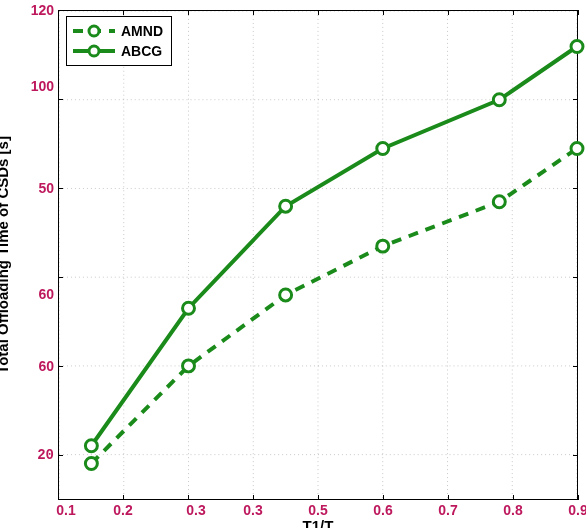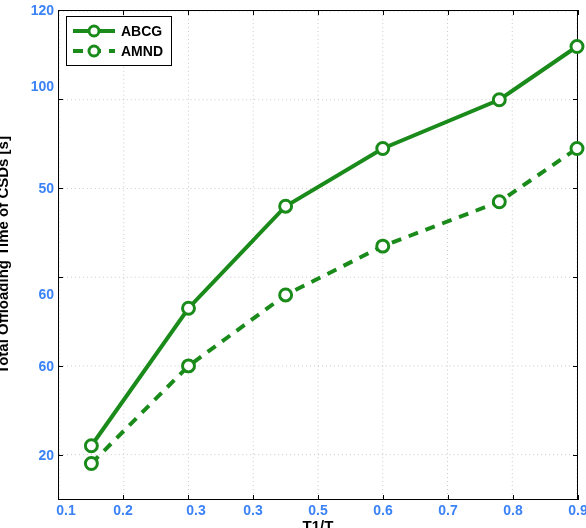--- a/index.html
+++ b/index.html
@@ -28,21 +28,21 @@
   .grid line.grid-line {
     stroke: #000;
     stroke-width: 1;
     stroke-opacity: 0.22;
     stroke-dasharray: 1 3;
   }
   .tick {
     position: absolute;
     font-size: 14px;
     font-weight: bold;
-    color: #3b82f6;
+    color: #be185d;
   }
   .ytick {
     right: 532px; 
     text-align: right;
     width: 40px;
     transform: translateY(-50%);
   }
   .xtick {
     top: 502px;
     transform: translateX(-50%);
@@ -159,21 +159,21 @@
           <circle cx="130.00" cy="356.36" r="6" class="marker"></circle>
           <circle cx="227.50" cy="285.09" r="6" class="marker"></circle>
           <circle cx="325.00" cy="236.09" r="6" class="marker"></circle>
           <circle cx="442.00" cy="191.55" r="6" class="marker"></circle>
           <circle cx="520.00" cy="138.09" r="6" class="marker"></circle>
         </g>
     </svg>
   </div>
 
   <div id="yticks">
-      <div class="tick ytick" style="top: 455.455px;">20</div>
+      <div class="tick ytick" style="top: 455.455px; font-family: Liberation Mono, monospace;">20</div>
       <div class="tickmark" style="left: 58px; top: 455.455px; width: 5px; height: 1px;"></div>
       <div class="tickmark" style="left: 573px; top: 455.455px; width: 5px; height: 1px;"></div>
       <div class="tick ytick" style="top: 366.364px;">60</div>
       <div class="tickmark" style="left: 58px; top: 366.364px; width: 5px; height: 1px;"></div>
       <div class="tickmark" style="left: 573px; top: 366.364px; width: 5px; height: 1px;"></div>
       <div class="tick ytick" style="top: 294px;">60</div>
       <div class="tickmark" style="left: 58px; top: 277.273px; width: 5px; height: 1px;"></div>
       <div class="tickmark" style="left: 573px; top: 277.273px; width: 5px; height: 1px;"></div>
       <div class="tick ytick" style="top: 188.182px;">50</div>
       <div class="tickmark" style="left: 58px; top: 188.182px; width: 5px; height: 1px;"></div>
@@ -218,30 +218,30 @@
 
   <div class="ylabel">
     <span class="ylabel-inner">Total Offloading Time of CSDs [s]</span>
   </div>
   <div class="xlabel">T1/T</div>
 
   <div class="legend">
     <div class="legend-row">
       <span class="legend-swatch">
         <svg width="42" height="14">
+          <line x1="0" y1="7" x2="42" y2="7" class="series-line series-dashed"></line>
+          <circle cx="21" cy="7" r="5" class="marker"></circle>
+        </svg>
+      </span>
+      <span class="legend-label">AMND</span>
+    </div>
+    <div class="legend-row">
+      <span class="legend-swatch">
+        <svg width="42" height="14">
           <line x1="0" y1="7" x2="42" y2="7" class="series-line series-solid"></line>
           <circle cx="21" cy="7" r="5" class="marker"></circle>
         </svg>
       </span>
       <span class="legend-label">ABCG</span>
     </div>
-    <div class="legend-row">
-      <span class="legend-swatch">
-        <svg width="42" height="14">
-          <line x1="0" y1="7" x2="42" y2="7" class="series-line series-dashed"></line>
-          <circle cx="21" cy="7" r="5" class="marker"></circle>
-        </svg>
-      </span>
-      <span class="legend-label">AMND</span>
-    </div>
   </div>
 
 </div>
 
 </body></html>

